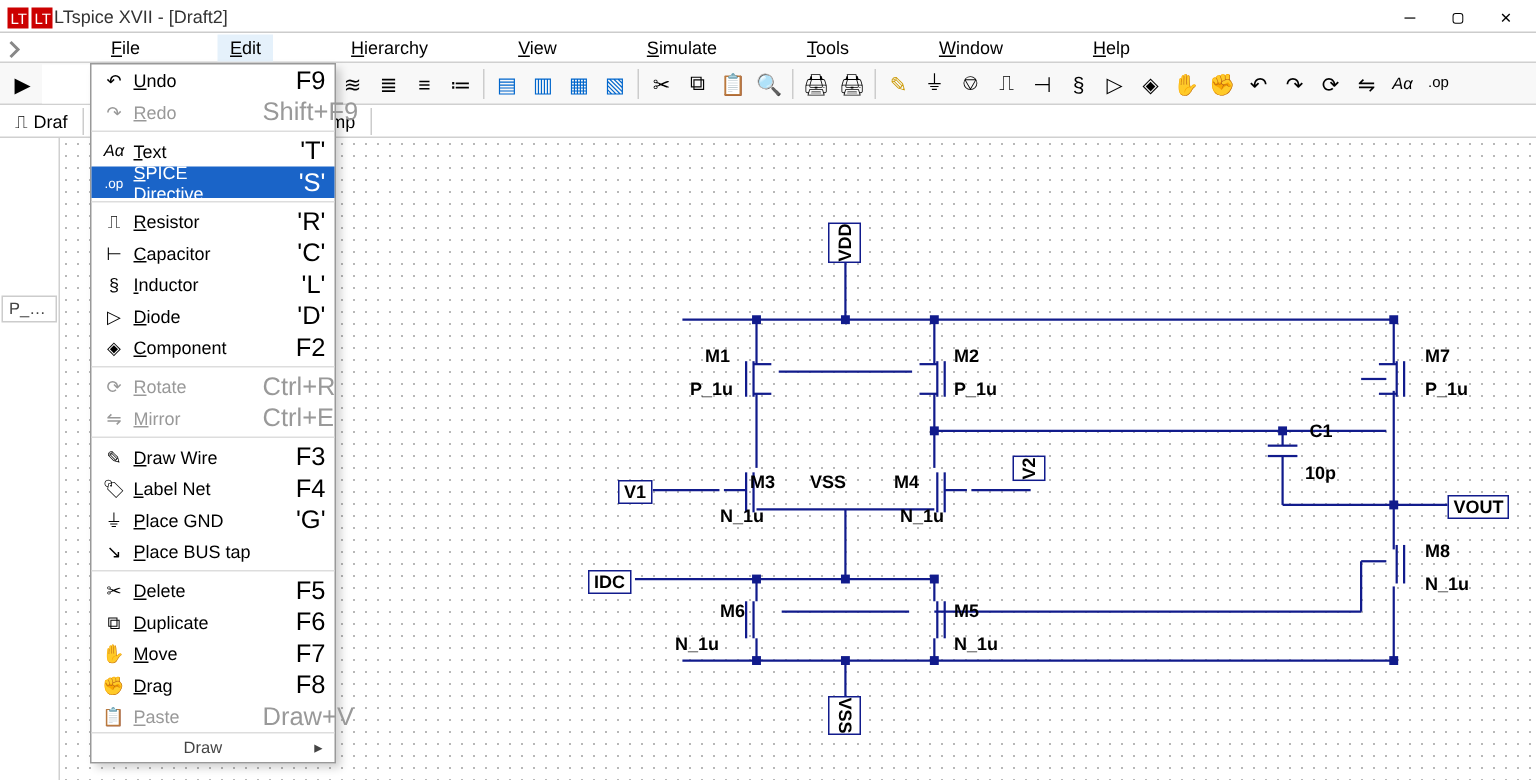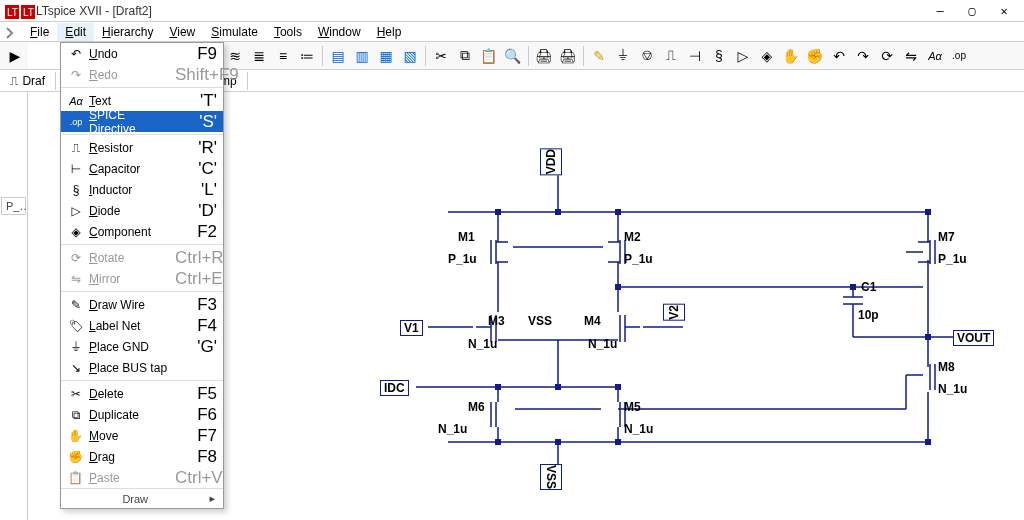--- a/index.html
+++ b/index.html
@@ -2,34 +2,34 @@
 <html><head>
 <meta charset="utf-8">
 <style>
   * { box-sizing: border-box; margin: 0; padding: 0; }
   body { font-family: "Segoe UI", Tahoma, sans-serif; font-size: 12px; background: #f0f0f0; width: 1024px; height: 520px; overflow: hidden; position: relative; }
   .titlebar { display: flex; align-items: center; height: 22px; background: #fff; border-bottom: 1px solid #ccc; padding: 0 4px; }
   .titlebar .appicon { width: 14px; height: 14px; margin-right: 2px; text-align: right; }
   .titlebar .title { flex: 1; font-size: 12px; color: #333; }
   .titlebar .wcontrols { display: flex; gap: 12px; padding-right: 6px; }
   .titlebar .wcontrols span { width: 20px; text-align: center; cursor: default; font-family: monospace; }
-  .menubar { display: flex; align-items: center; height: 20px; background: #fff; border-bottom: 1px solid #d0d0d0; padding: 0 2px; font-size: 12px; }
+  .menubar { display: flex; align-items: center; height: 20px; background: #fff; border-bottom: 1px solid #d0d0d0; padding: 0 2px; font-size: 12px; gap: 44px; }
   .menubar .docicon { margin: 0 4px 0 2px; width: 14px; height: 14px; }
   .menubar .mitem { padding: 2px 8px; cursor: default; }
   .menubar .mitem.active { background: #e5f1fb; }
   .menubar .mitem u { text-decoration: underline; }
   .toolbar { display: flex; align-items: center; height: 28px; background: #f8f8f8; border-bottom: 1px solid #d0d0d0; padding: 0 4px; gap: 2px; }
   .toolbar .tbtn { width: 22px; height: 22px; display: flex; align-items: center; justify-content: center; border: 1px solid transparent; cursor: default; font-size: 14px; }
   .toolbar .sep { width: 1px; height: 20px; background: #ccc; margin: 0 2px; }
   .toolbar .menucut { width: 60px; height: 26px; background: #fff; border-right: 1px solid #ccc; }
   .tabbar { display: flex; align-items: center; height: 22px; background: #fff; border-bottom: 1px solid #d0d0d0; font-size: 12px; }
   .tabbar .tab { display: flex; align-items: center; padding: 2px 10px; border-right: 1px solid #ccc; gap: 4px; cursor: default; }
   .tabbar .tab.active { background: #fff; font-weight: normal; }
   .main { position: relative; display: flex; height: calc(520px - 22px - 20px - 28px - 22px); }
-  .sidebar-left { width: 28px; background: #fff; border-right: 1px solid #d0d0d0; padding-top: 4px; }
+  .sidebar-left { width: 40px; background: #fff; border-right: 1px solid #d0d0d0; padding-top: 4px; }
   .sidebar-left .sideitem { padding: 2px 4px; font-size: 11px; color: #444; writing-mode: horizontal-tb; border: 1px solid #ccc; margin: 1px; background: #fff; }
   .canvas { flex: 1; position: relative; background: #fff; }
   .dotgrid { position:absolute; inset:0;
     background-image: radial-gradient(circle, #b8b8b8 0.6px, transparent 0.6px);
     background-size: 8px 8px; background-position: 0 0;
   }
   .schematic { position:absolute; inset:0; }
   .schematic svg { width:100%; height:100%; }
   .schematic .wire { stroke: #111b8c; stroke-width: 1.5; fill: none; }
   .schematic .node { fill: #111b8c; }
@@ -389,19 +389,19 @@
       <span class="sc">F7</span>
     </div>
     <div class="row">
       <span class="ico">✊</span>
       <span class="lbl"><u>D</u>rag</span>
       <span class="sc">F8</span>
     </div>
     <div class="row disabled">
       <span class="ico">📋</span>
       <span class="lbl"><u>P</u>aste</span>
-      <span class="sc">Ctrl+V</span>
+      <span class="sc">Draw+V</span>
     </div>
     <div class="footer">
       <span style="flex:1;text-align:center">Draw</span>
       <span class="arrow">▸</span>
     </div>
   </div>
 
 </body></html>

